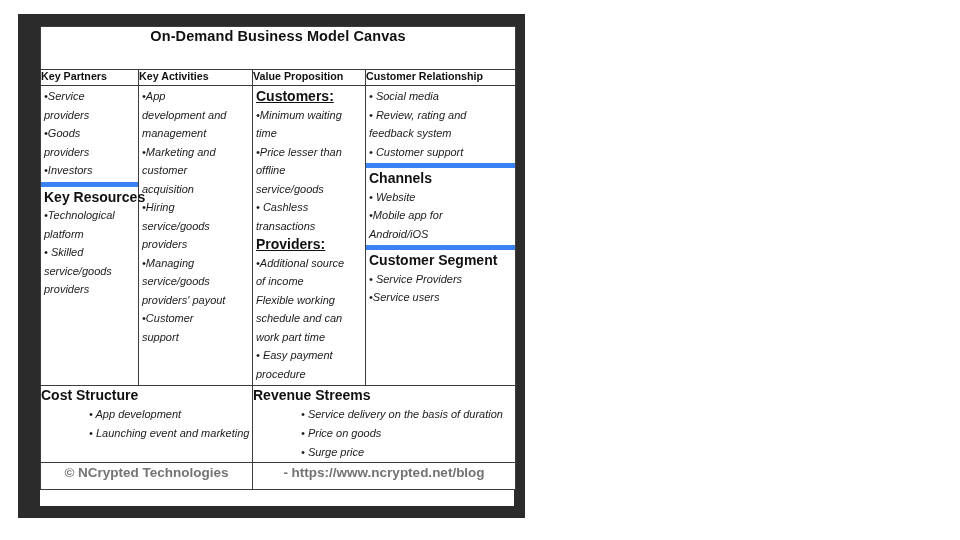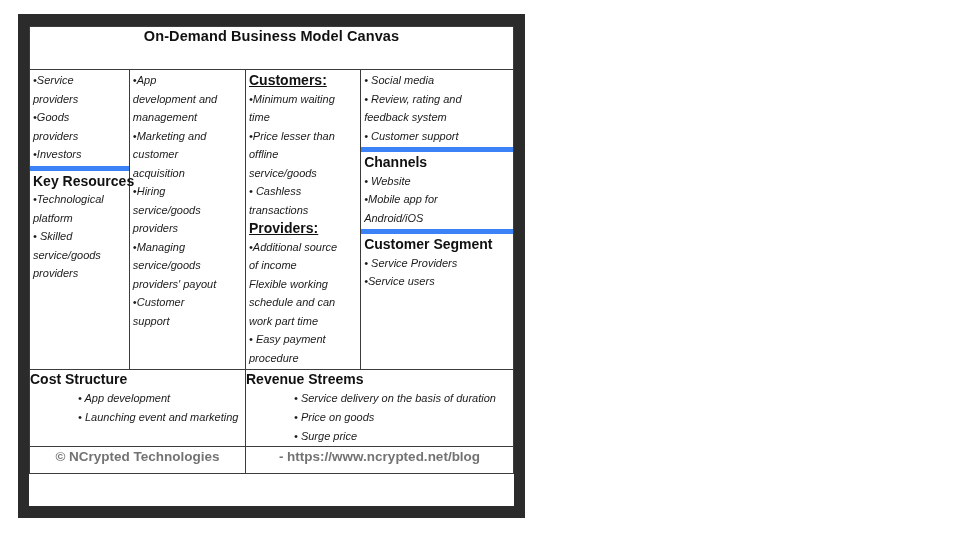--- a/index.html
+++ b/index.html
@@ -16,21 +16,21 @@
 
   
   #canvas-frame {
     position: absolute;
     left: 18px;
     top: 14px;
     width: 507px;
     height: 504px;
     background: #2b2b2b;
     box-sizing: border-box;
-    padding: 12px 11px 12px 11px;
+    padding: 12px 11px 12px 22px;
   }
 
   #canvas-sheet {
     width: 100%;
     height: 100%;
     background: #ffffff;
     box-sizing: border-box;
     position: relative;
   }
 
@@ -131,20 +131,26 @@
         <col style="width:150px">
       </colgroup>
 
       <tbody>
           <tr>
         <td class="title-cell" colspan="4">
           <span class="title-text">On-Demand Business Model Canvas</span>
         </td>
       </tr>
 
+      <tr>
+        <td class="colhead">Key Partners</td>
+        <td class="colhead">Key Activities</td>
+        <td class="colhead">Value Proposition</td>
+        <td class="colhead">Customer Relationship</td>
+      </tr>
 
       <tr>
 
         <td class="colcell">
           <div class="block">
             <div class="item">•Service</div>
             <div class="item">providers</div>
             <div class="item">•Goods</div>
             <div class="item">providers</div>
             <div class="item">•Investors</div>

